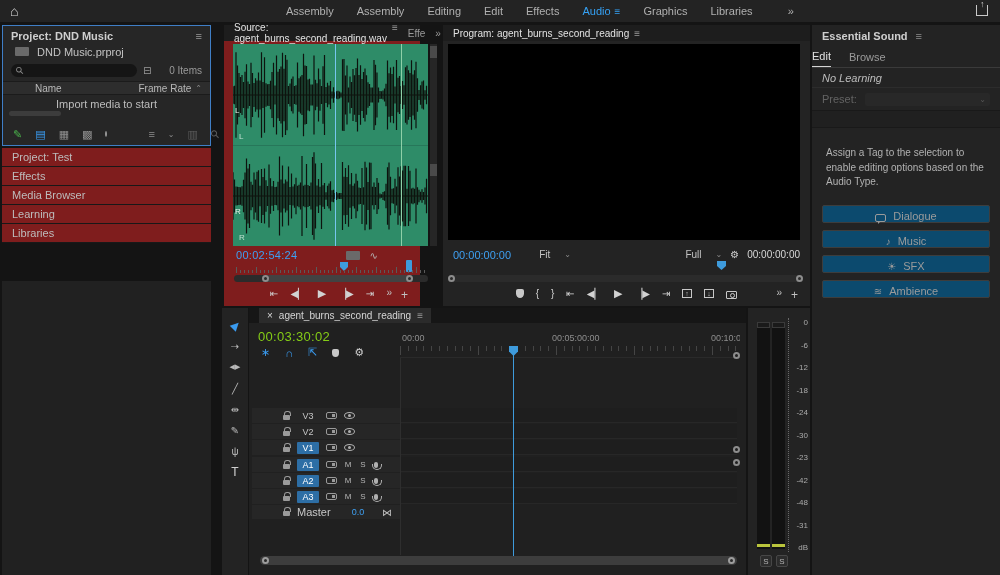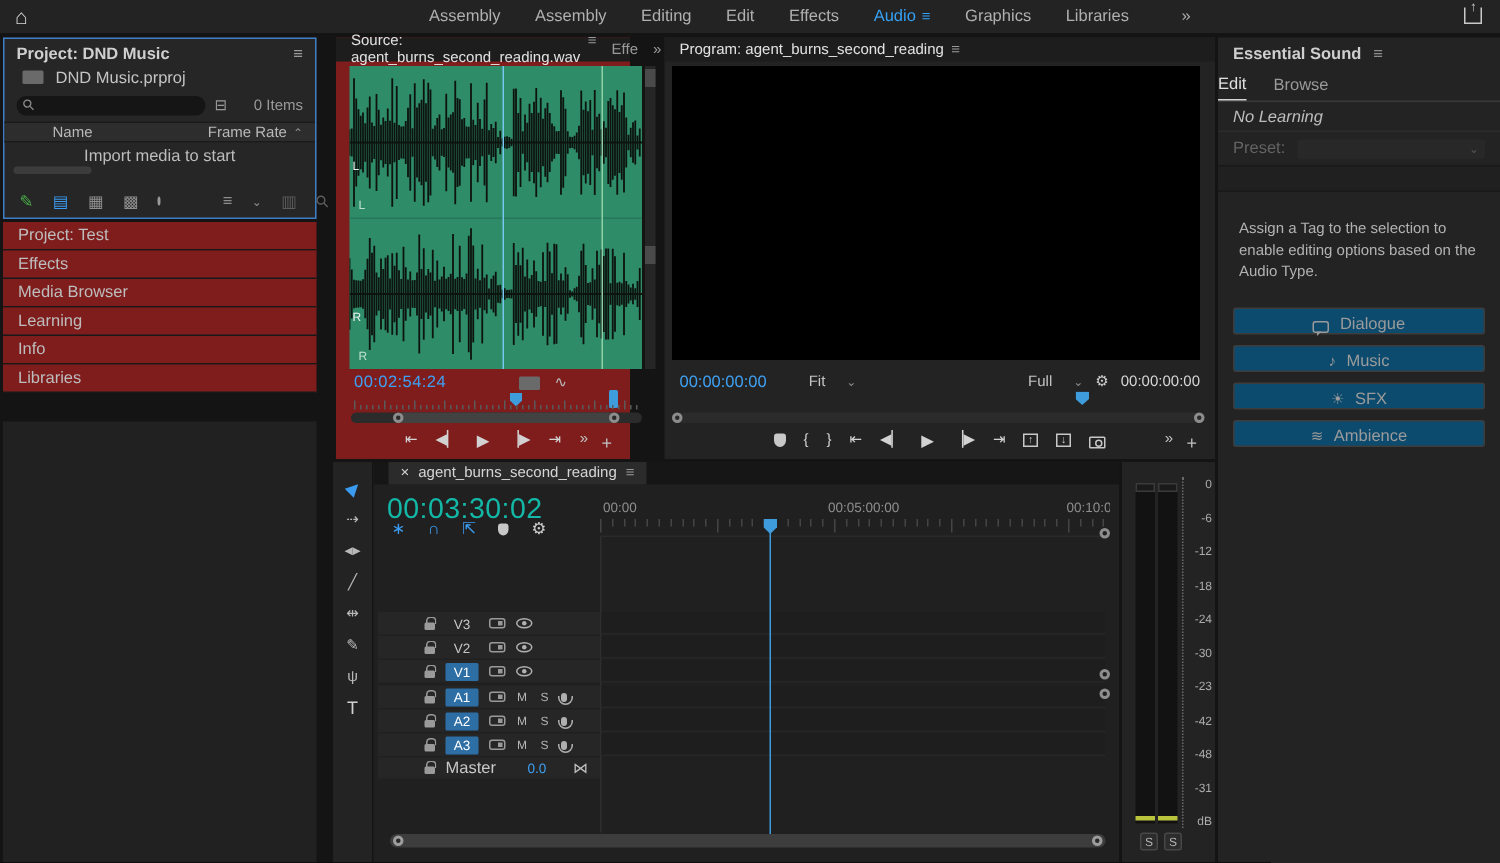--- a/index.html
+++ b/index.html
@@ -101,21 +101,21 @@
 .icon-extract::after{content:"↓";position:absolute;left:2px;top:0px;font-size:7px;color:#c8c8c8}
 .icon-marker{width:8px;height:9px;background:#c8c8c8;border-radius:2px 2px 50% 50%}
 
 
 #tools{position:absolute;left:222px;top:308px;width:26px;height:267px;background:#232323;display:flex;flex-direction:column;align-items:center;padding-top:10px;gap:7px}
 #tools .tool{width:18px;height:14px;display:flex;align-items:center;justify-content:center;color:#b8b8b8;font-size:10px}
 #tools .tsel{color:#3a9bf0;transform:rotate(-45deg);font-size:11px}
 #tl{position:absolute;left:249px;top:308px;width:497px;height:267px;background:#202020}
 #tl .tabbar{background:#161616;height:15px}
 #tl .tabbar .active-tab{background:#2b2b2b;border-bottom:none;height:15px;margin-top:0;padding:0 8px;display:flex;align-items:center;gap:6px;color:#d5d5d5}
-#tl .tc{position:absolute;left:9px;top:21px;font-size:19px;color:#14b8a6;letter-spacing:.3px}
+#tl .tc{position:absolute;left:9px;top:21px;font-size:13px;color:#84cc16;letter-spacing:.3px}
 #tl .tlicons{position:absolute;left:12px;top:38px;display:flex;gap:15px;align-items:center;font-size:11px}
 #tl .tlicons .b{color:#3a9bf0}
 #tl .tlicons .w{color:#cdcdcd}
 #tl .ruler{position:absolute;left:151px;top:24px;width:340px;height:26px;overflow:hidden;border-bottom:1px solid #2a2a2a}
 #tl .ruler .rl{position:absolute;top:1px;font-size:9px;color:#8e8e8e}
 #tl .rticks{position:absolute;left:0;top:14px;width:340px;height:12px}
 #tl .lanes-border{position:absolute;left:151px;top:50px;width:1px;height:197px;background:#2e2e2e}
 #tl .t-row{position:absolute;left:3px;width:148px;height:15px;background:#262626;display:flex;align-items:center;gap:7px;padding-left:31px}
 #tl .lane{position:absolute;left:152px;width:336px;height:15px;background:#1e1e1e;border-bottom:1px solid #272727}
 #tl .t-badge{min-width:22px;height:12px;display:flex;align-items:center;justify-content:center;font-size:9px;color:#c4c4c4;border-radius:1px}
@@ -224,21 +224,20 @@
       <span class="faint">▥</span>
       <span class="faint" style="transform:rotate(-45deg)">⚲</span>
     </div>
   </div>
 
   <div id="lefttabs">
     <div class="ltab">Project: Test</div>
     <div class="ltab">Effects</div>
     <div class="ltab">Media Browser</div>
     <div class="ltab">Learning</div>
-    <div class="ltab">Info</div>
     <div class="ltab">Libraries</div>
   </div>
   <div id="leftfill"></div>
 
   <div id="src">
     <div class="tabbar">
       <span class="active-tab">
           <span>Source: agent_burns_second_reading.wav</span>
           <span class="menu">≡</span>
         </span>

